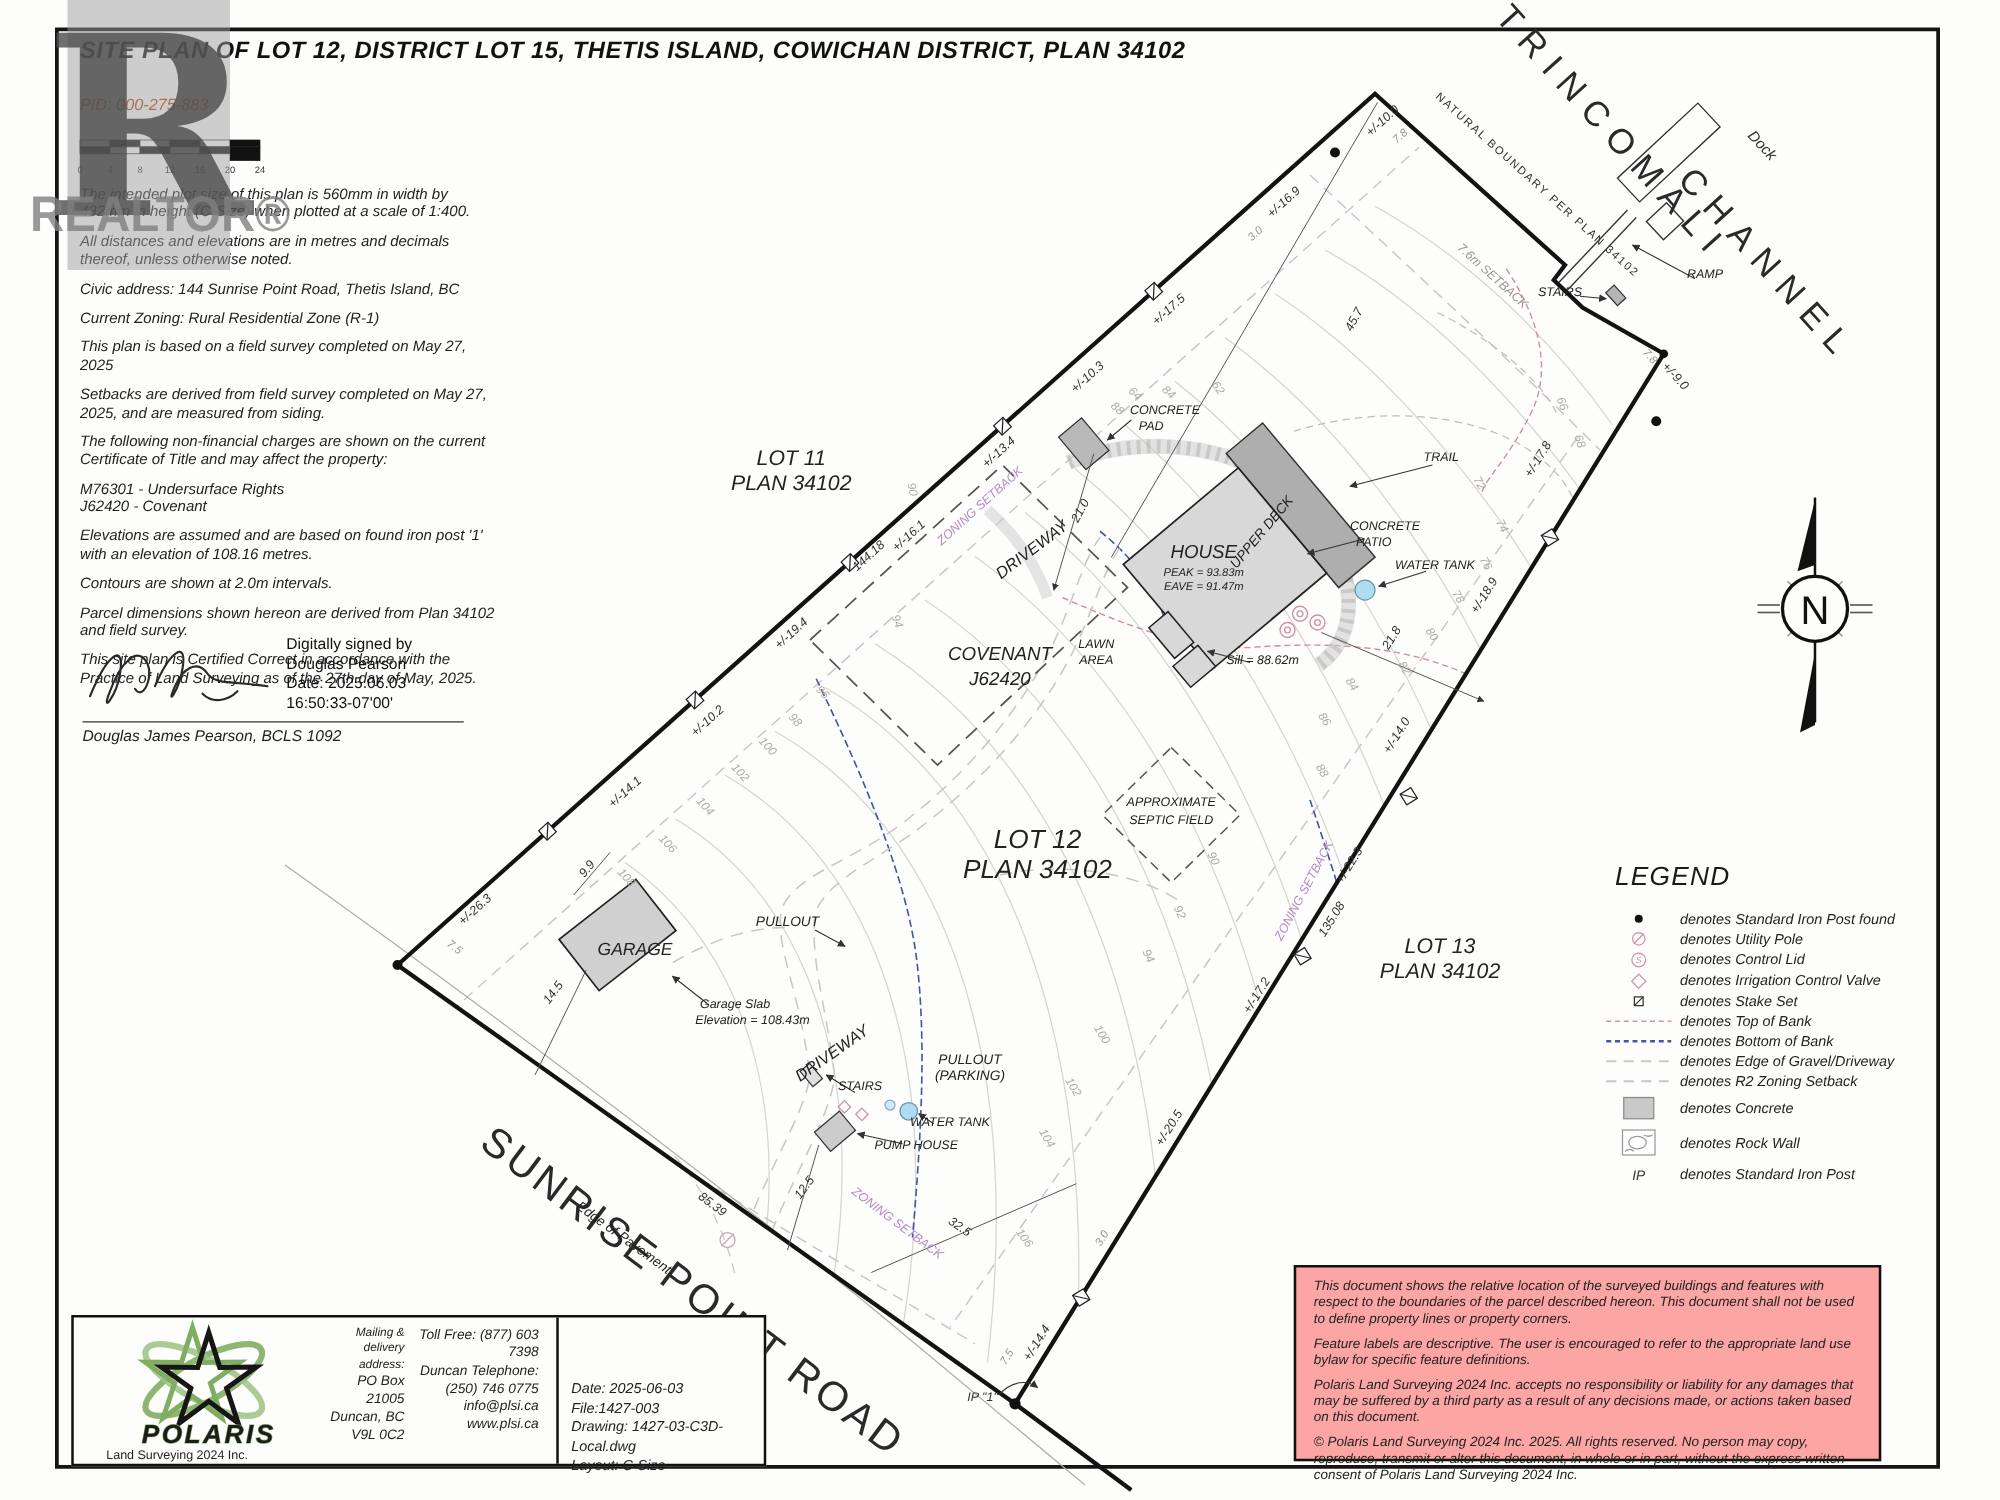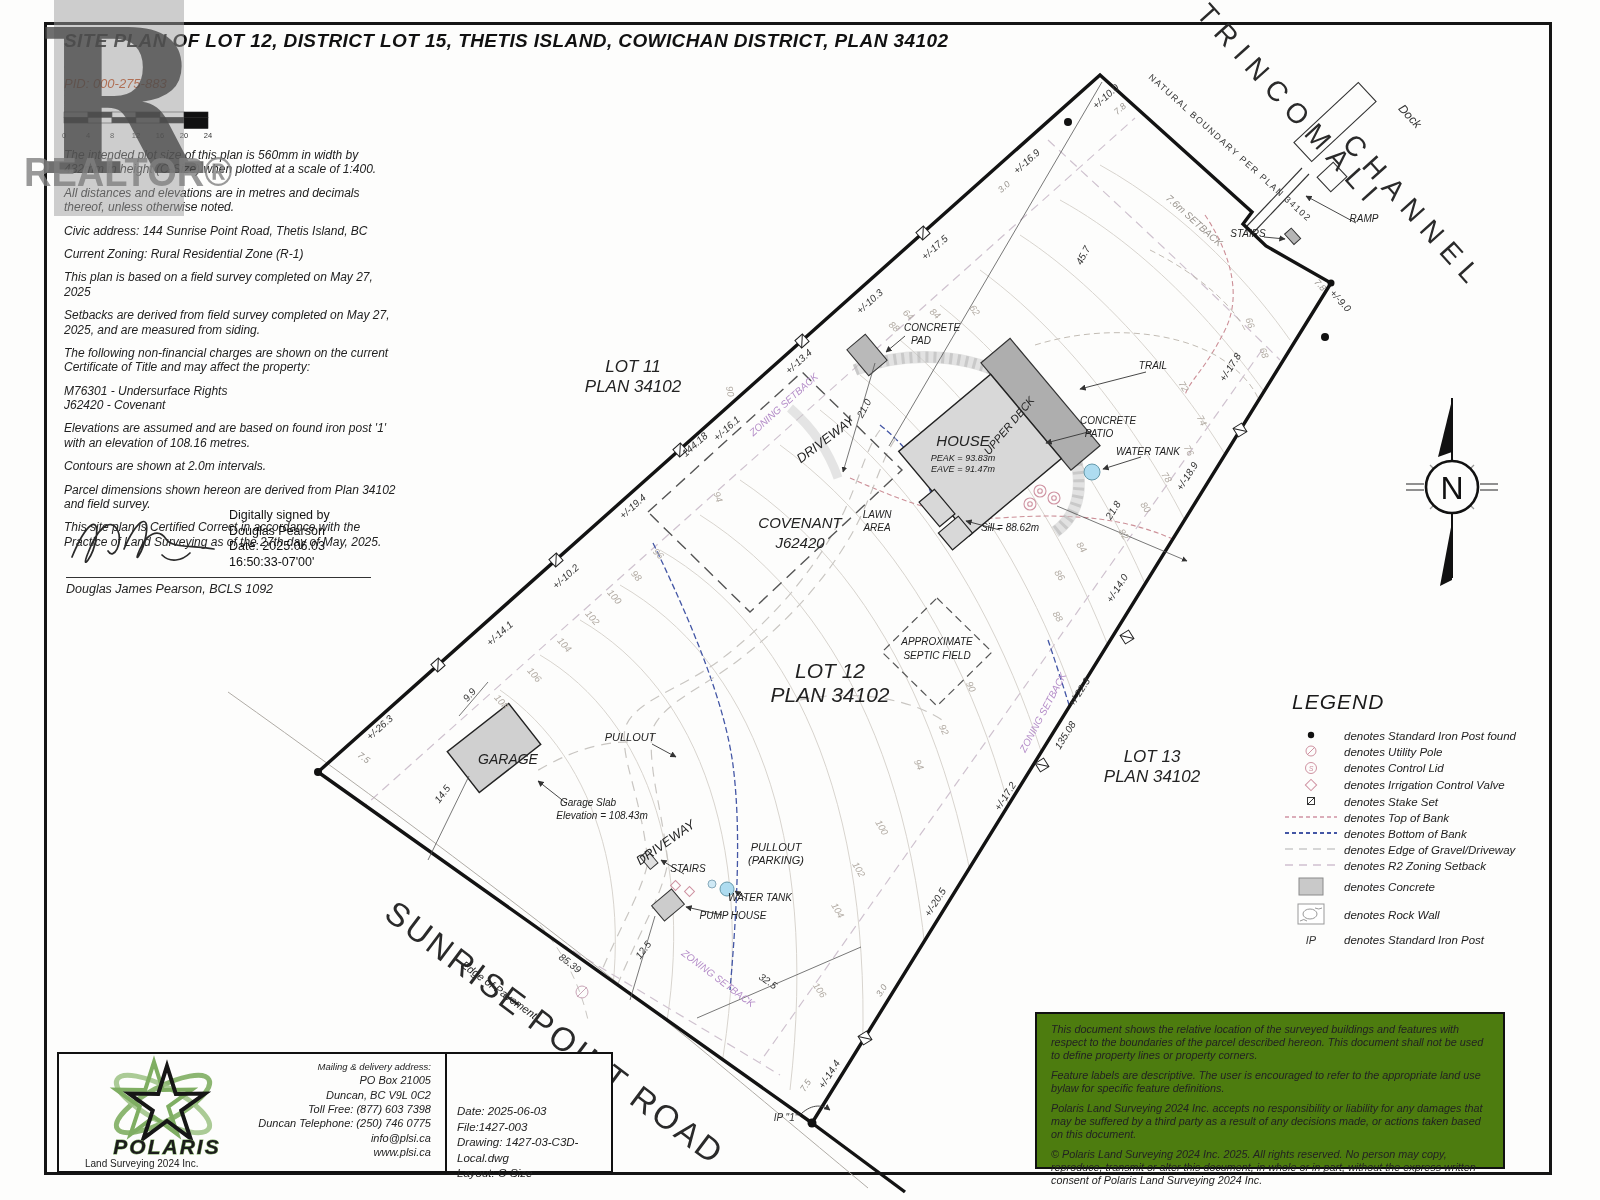--- a/index.html
+++ b/index.html
@@ -43,30 +43,30 @@
   
   .legend{position:absolute;left:1278px;top:690px;width:268px;z-index:20;}
   .legend h2{margin:0 0 14px 14px;font:italic 400 21px "Liberation Sans",sans-serif;color:#1a1a1a;letter-spacing:1px;}
   .lg-row{display:flex;align-items:center;margin:0 0 1px 0;}
   .lg-sym{width:66px;flex:0 0 66px;display:flex;justify-content:center;}
   .lg-lab{font:italic 11.5px "Liberation Sans",sans-serif;color:#222;}
   
   .company{position:absolute;left:57px;top:1052px;width:552px;height:117px;border:2.5px solid #111;
            background:#fdfdfc;display:flex;z-index:20;}
   .co-logo{flex:0 0 172px;position:relative;padding-left:22px;}
-  .co-addr{flex:0 0 178px;display:flex;flex-direction:column;justify-content:flex-start;
+  .co-addr{flex:0 0 178px;display:flex;flex-direction:row;justify-content:space-between;
            text-align:right;padding:7px 4px 7px 0;}
   .co-addr div{font:italic 11px/1.3 "Liberation Sans",sans-serif;color:#222;}
   .co-addr .small{font-size:9.5px;}
   .co-div{border-left:2px solid #111;margin:0 10px;}
   .co-file{padding-top:50px;}
   .co-file div{font:italic 11.5px/1.35 "Liberation Sans",sans-serif;color:#222;}
   
   .disc{position:absolute;left:1035px;top:1012px;width:470px;height:157px;border:2.5px solid #111;
-        background:#4d7c0f;padding:9px 14px;box-sizing:border-box;z-index:20;}
+        background:#fca5a5;padding:9px 14px;box-sizing:border-box;z-index:20;}
   .disc p{margin:0 0 7px 0;font:italic 10.8px/1.2 "Liberation Sans",sans-serif;color:#222;}
 </style>
 </head>
 <body>
 
 <div class="page">
 
   <div class="frame"></div>
 
   <svg class="plansvg" width="1600" height="1200" viewBox="0 0 1600 1200">

